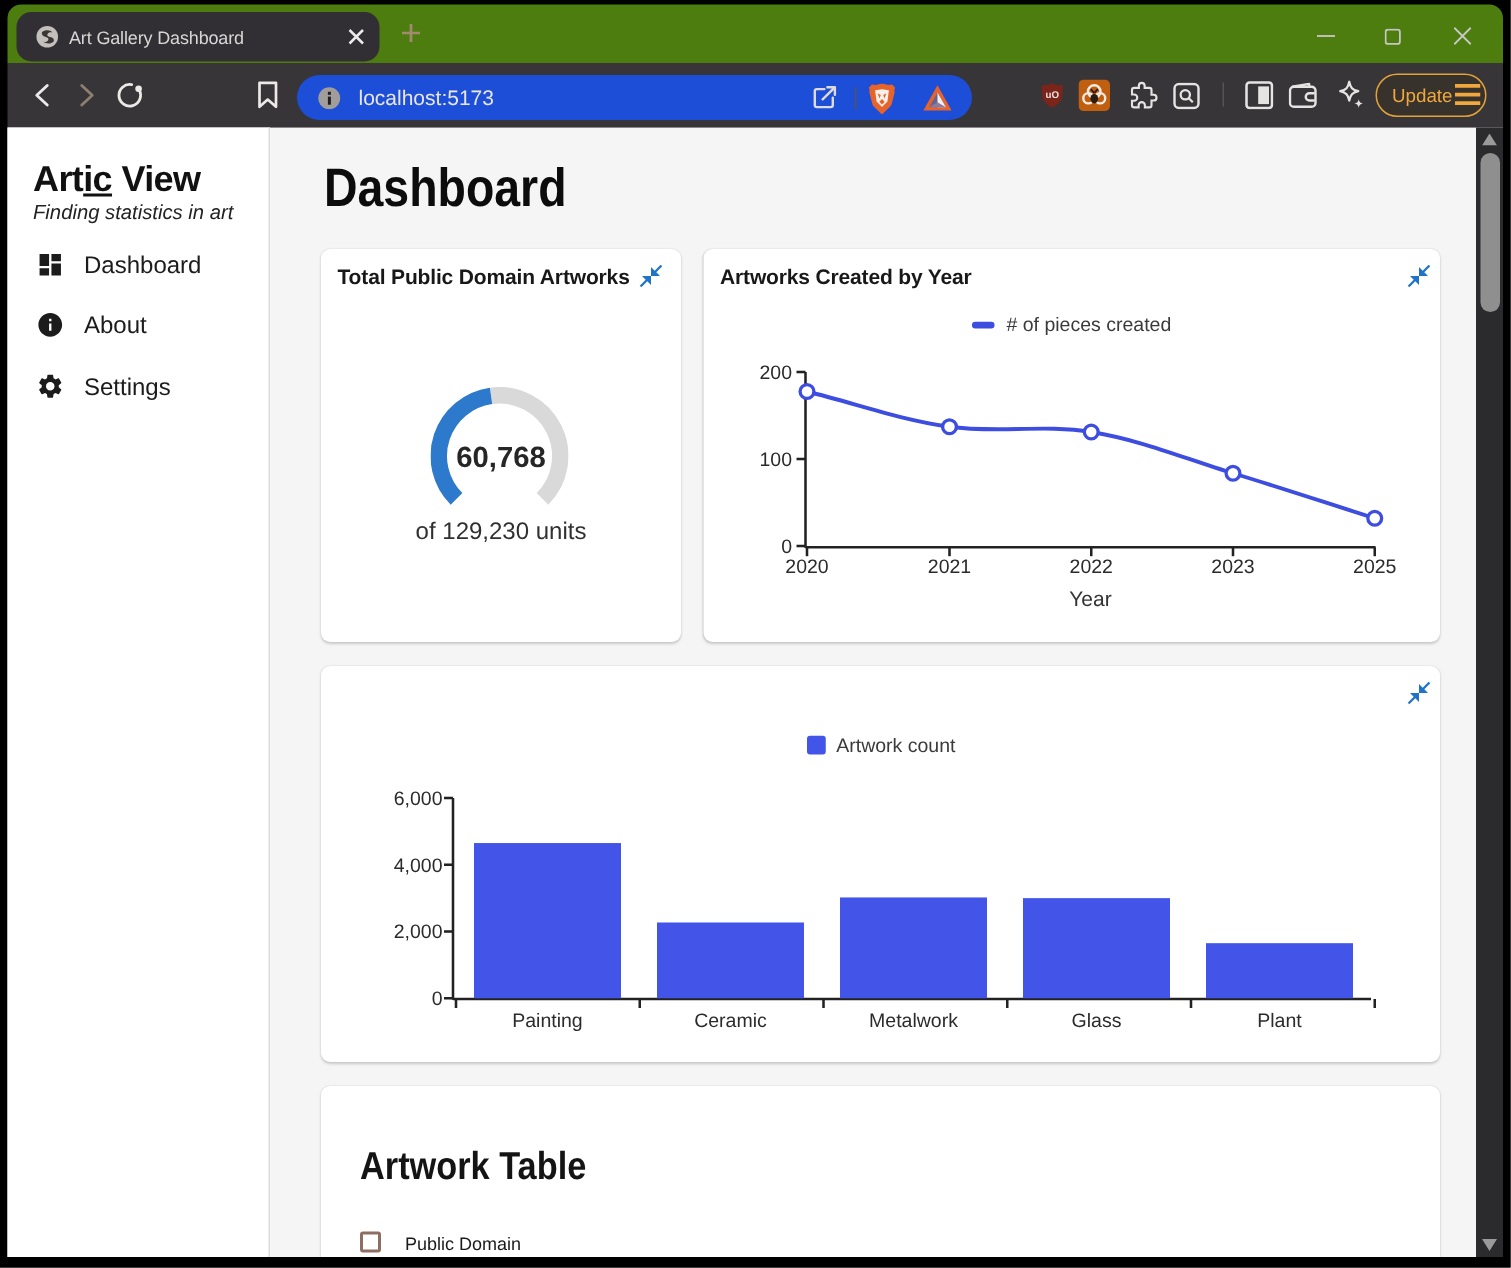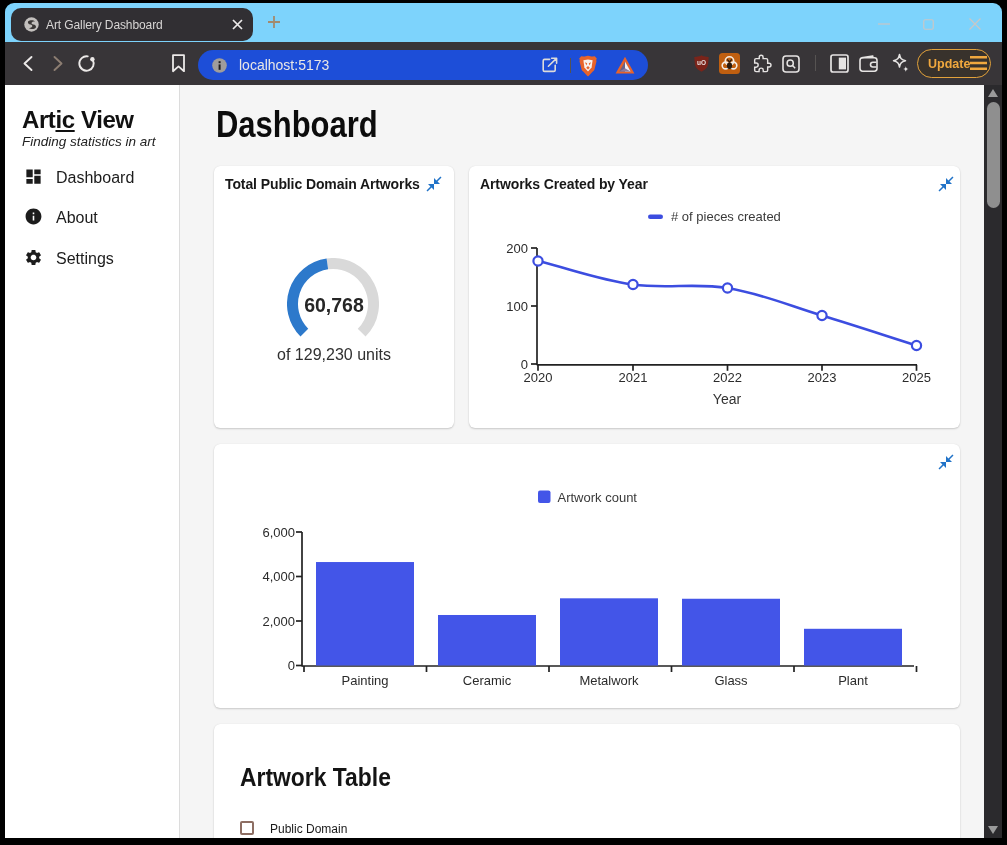--- a/index.html
+++ b/index.html
@@ -1,28 +1,28 @@
 <!DOCTYPE html>
 <html><head>
 <meta charset="utf-8">
 <style>
   * { margin:0; padding:0; box-sizing:border-box; }
   html,body { width:1007px; height:845px; background:#000; overflow:hidden;
     font-family:"Liberation Sans", sans-serif; }
   #win { position:absolute; left:5px; top:3px; width:997px; height:835px; }
   .abs { position:absolute; }
   
-  #titlebar { position:absolute; left:0; top:0; width:997px; height:39px; background:#7dd3fc; border-radius:9px 9px 0 0; }
+  #titlebar { position:absolute; left:0; top:0; width:997px; height:39px; background:#4d7c0f; border-radius:9px 9px 0 0; }
   #tab { position:absolute; left:6px; top:5px; width:242px; height:33px; background:#312f33; border-radius:10px; }
   #tabtitle { position:absolute; left:35px; top:10px; font-size:12px; color:#d8d6d5; letter-spacing:-0.1px; }
   #toolbar { position:absolute; left:0; top:39px; width:997px; height:43px; background:#383538; }
   #urlpill { position:absolute; left:193px; top:8px; width:450px; height:30px; background:#1d4ed8; border-radius:15px; }
   #urltext { position:absolute; left:41px; top:7px; font-size:14px; color:#e9e7e6; }
   #updbtn { position:absolute; left:912px; top:7px; width:74px; height:29px; border:1.5px solid #e2a23b; border-radius:14.5px; background:#38322c; }
-  #updtxt { position:absolute; left:10px; top:7px; font-size:12.5px; color:#f0a83e;font-weight:bold; }
+  #updtxt { position:absolute; left:10px; top:7px; font-size:12.5px; color:#f0a83e; }
   
   #content { position:absolute; left:0; top:82px; width:997px; height:753px; background:#f5f5f5; }
   #sidebar { position:absolute; left:0; top:0; width:174.5px; height:753px; background:#fff; border-right:1px solid #dcdcdc;padding-left:16px; }
   .navitem { position:absolute; left:19px; width:150px; height:24px; color:#1c1c1c; }
   .navitem svg { position:absolute; left:0; top:0; }
   .navitem span { position:absolute; left:32px; top:2px; font-size:16px; }
   #main { position:absolute; left:176px; top:0; width:803px; height:753px; }
   h1#dash { position:absolute; left:35px; top:19px; font-size:36px; color:#0c0c0c;
     font-weight:bold; transform:scaleX(0.86); transform-origin:left top; }
   .card { position:absolute; background:#fff; border-radius:6px;

